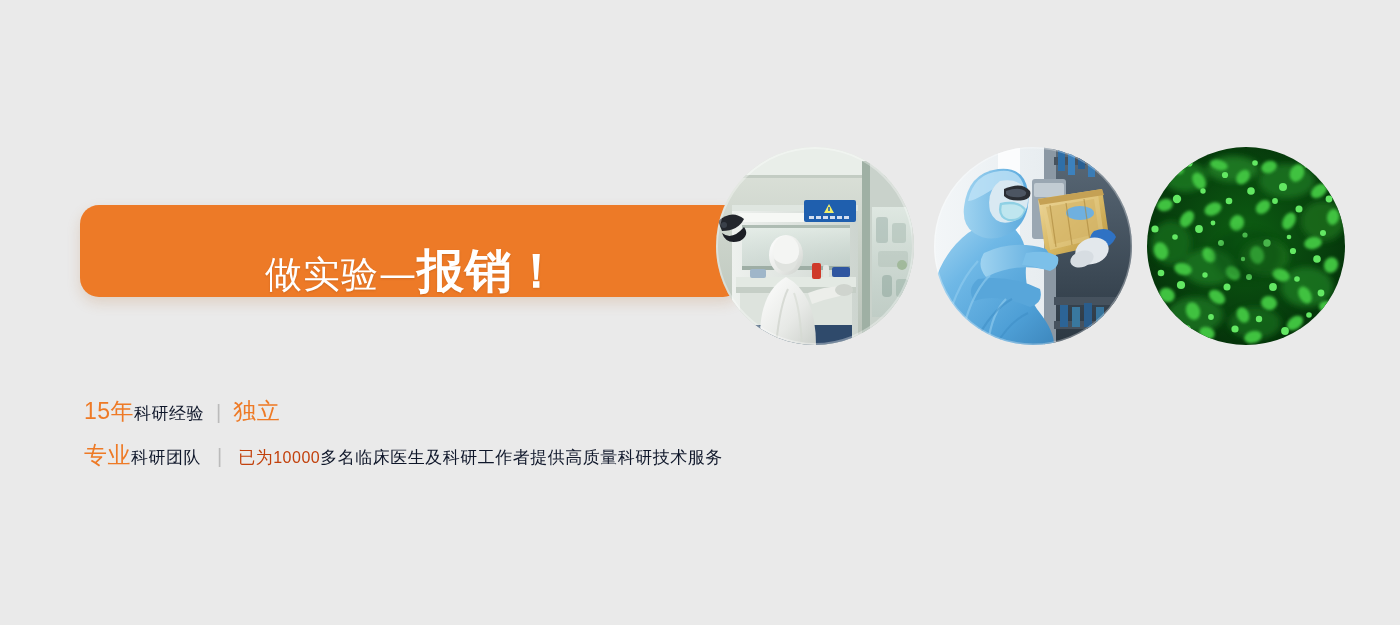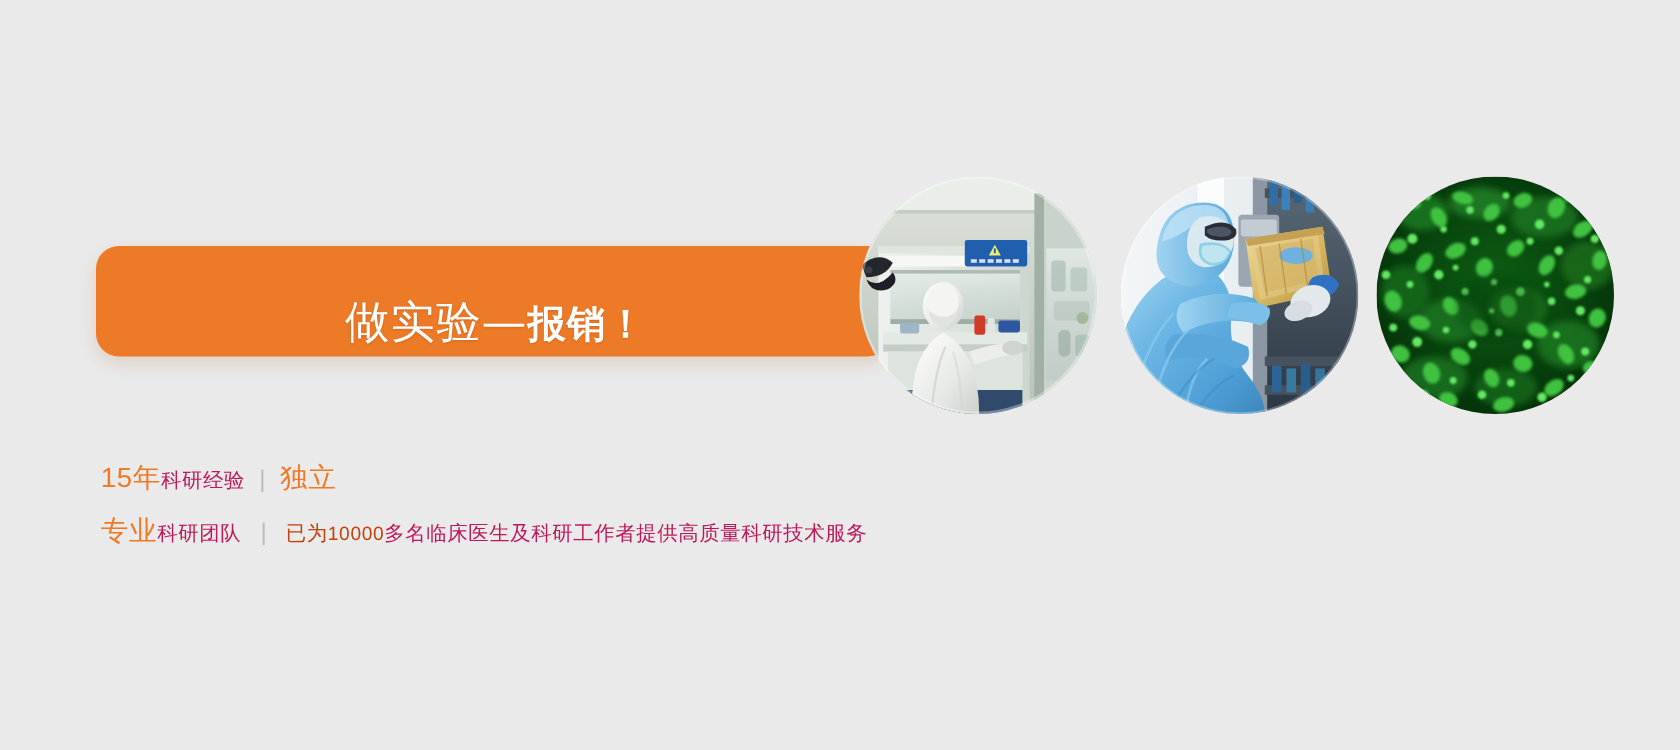--- a/index.html
+++ b/index.html
@@ -28,48 +28,48 @@
     padding:0 26px 0 30px;
     display:flex; align-items:baseline; justify-content:center;
     white-space:nowrap;
     color:#ffffff;
     font-family:"DejaVu Serif","Liberation Serif", serif;
     text-shadow:0 1px 2px rgba(120,60,10,.25);
   }
   .bn-reg   { font-size:37px; font-weight:400; letter-spacing:1px; }
   .bn-bold  { font-size:47px; font-weight:700; letter-spacing:1px; }
   .bn-reg2  { font-size:34px; font-weight:400; letter-spacing:0px; }
-  .bn-bold2 { font-size:32px; font-weight:700; letter-spacing:1px;margin-top:40px; }
+  .bn-bold2 { font-size:47px; font-weight:700; letter-spacing:1px;margin-top:40px; }
 
   
   .circle {
     position:absolute;
     top:147px;
     width:198px; height:198px;
     border-radius:50%;
     overflow:hidden;
   }
   #circle-1 { left:716px; }
   #circle-2 { left:934px; }
   #circle-3 { left:1147px; }
 
   .circle svg { display:block; width:100%; height:100%; }
 
   
   .features {
     position:absolute;
-    left:84px; top:383px;
+    left:84px; top:396px;
   }
   .feat-line {
     display:flex; align-items:baseline;
     white-space:nowrap;
     height:44px;
   }
   .big      { font-size:23px; color:#ee7a26; font-weight:400; letter-spacing:.5px; }
-  .small    { font-size:17px; color:#be185d; font-weight:400; letter-spacing:.5px; }
+  .small    { font-size:17px; color:#0f172a; font-weight:400; letter-spacing:.5px; }
   .small-d  { font-size:17px; color:#c2410c; font-weight:400; letter-spacing:.5px; }
   .sep      { font-size:20px; color:#bbbbbb; padding:0 12px; font-weight:300; }
   .sep-wide { padding:0 16px; }
   .num      { font-size:16px; color:#c2410c; font-weight:400; letter-spacing:.5px; }
 </style>
 </head>
 <body>
 
 <div id="stage">
 

